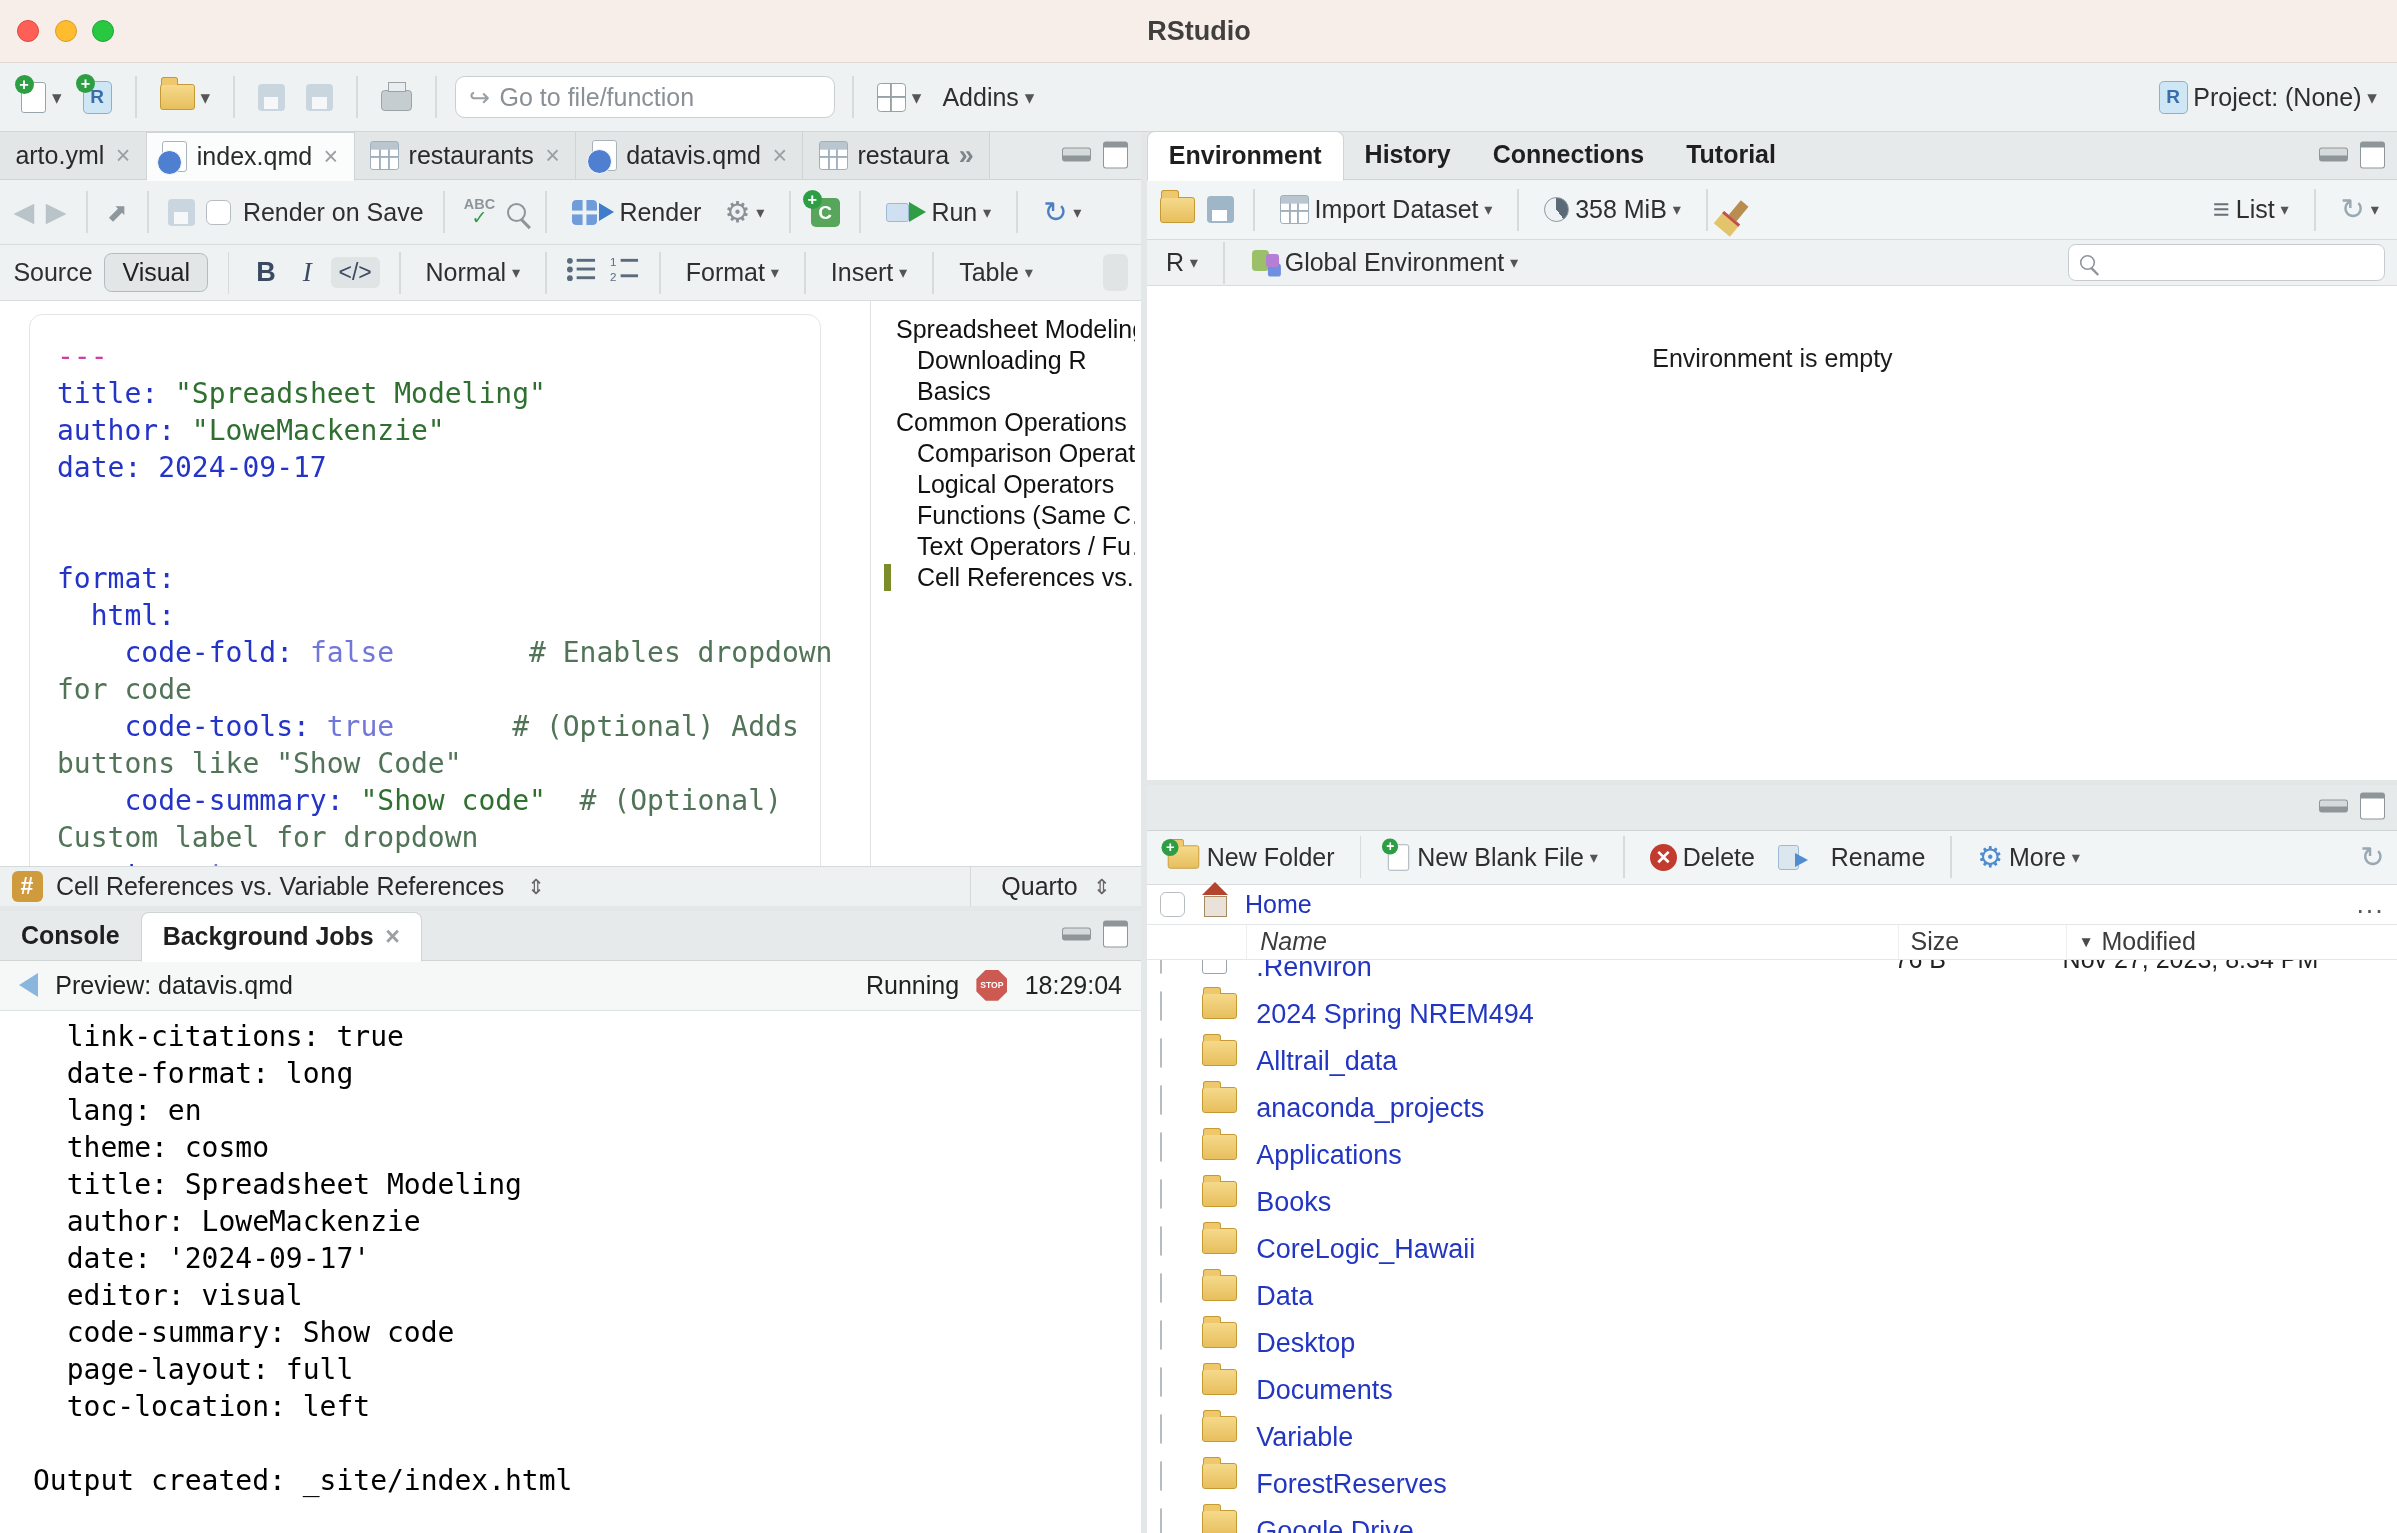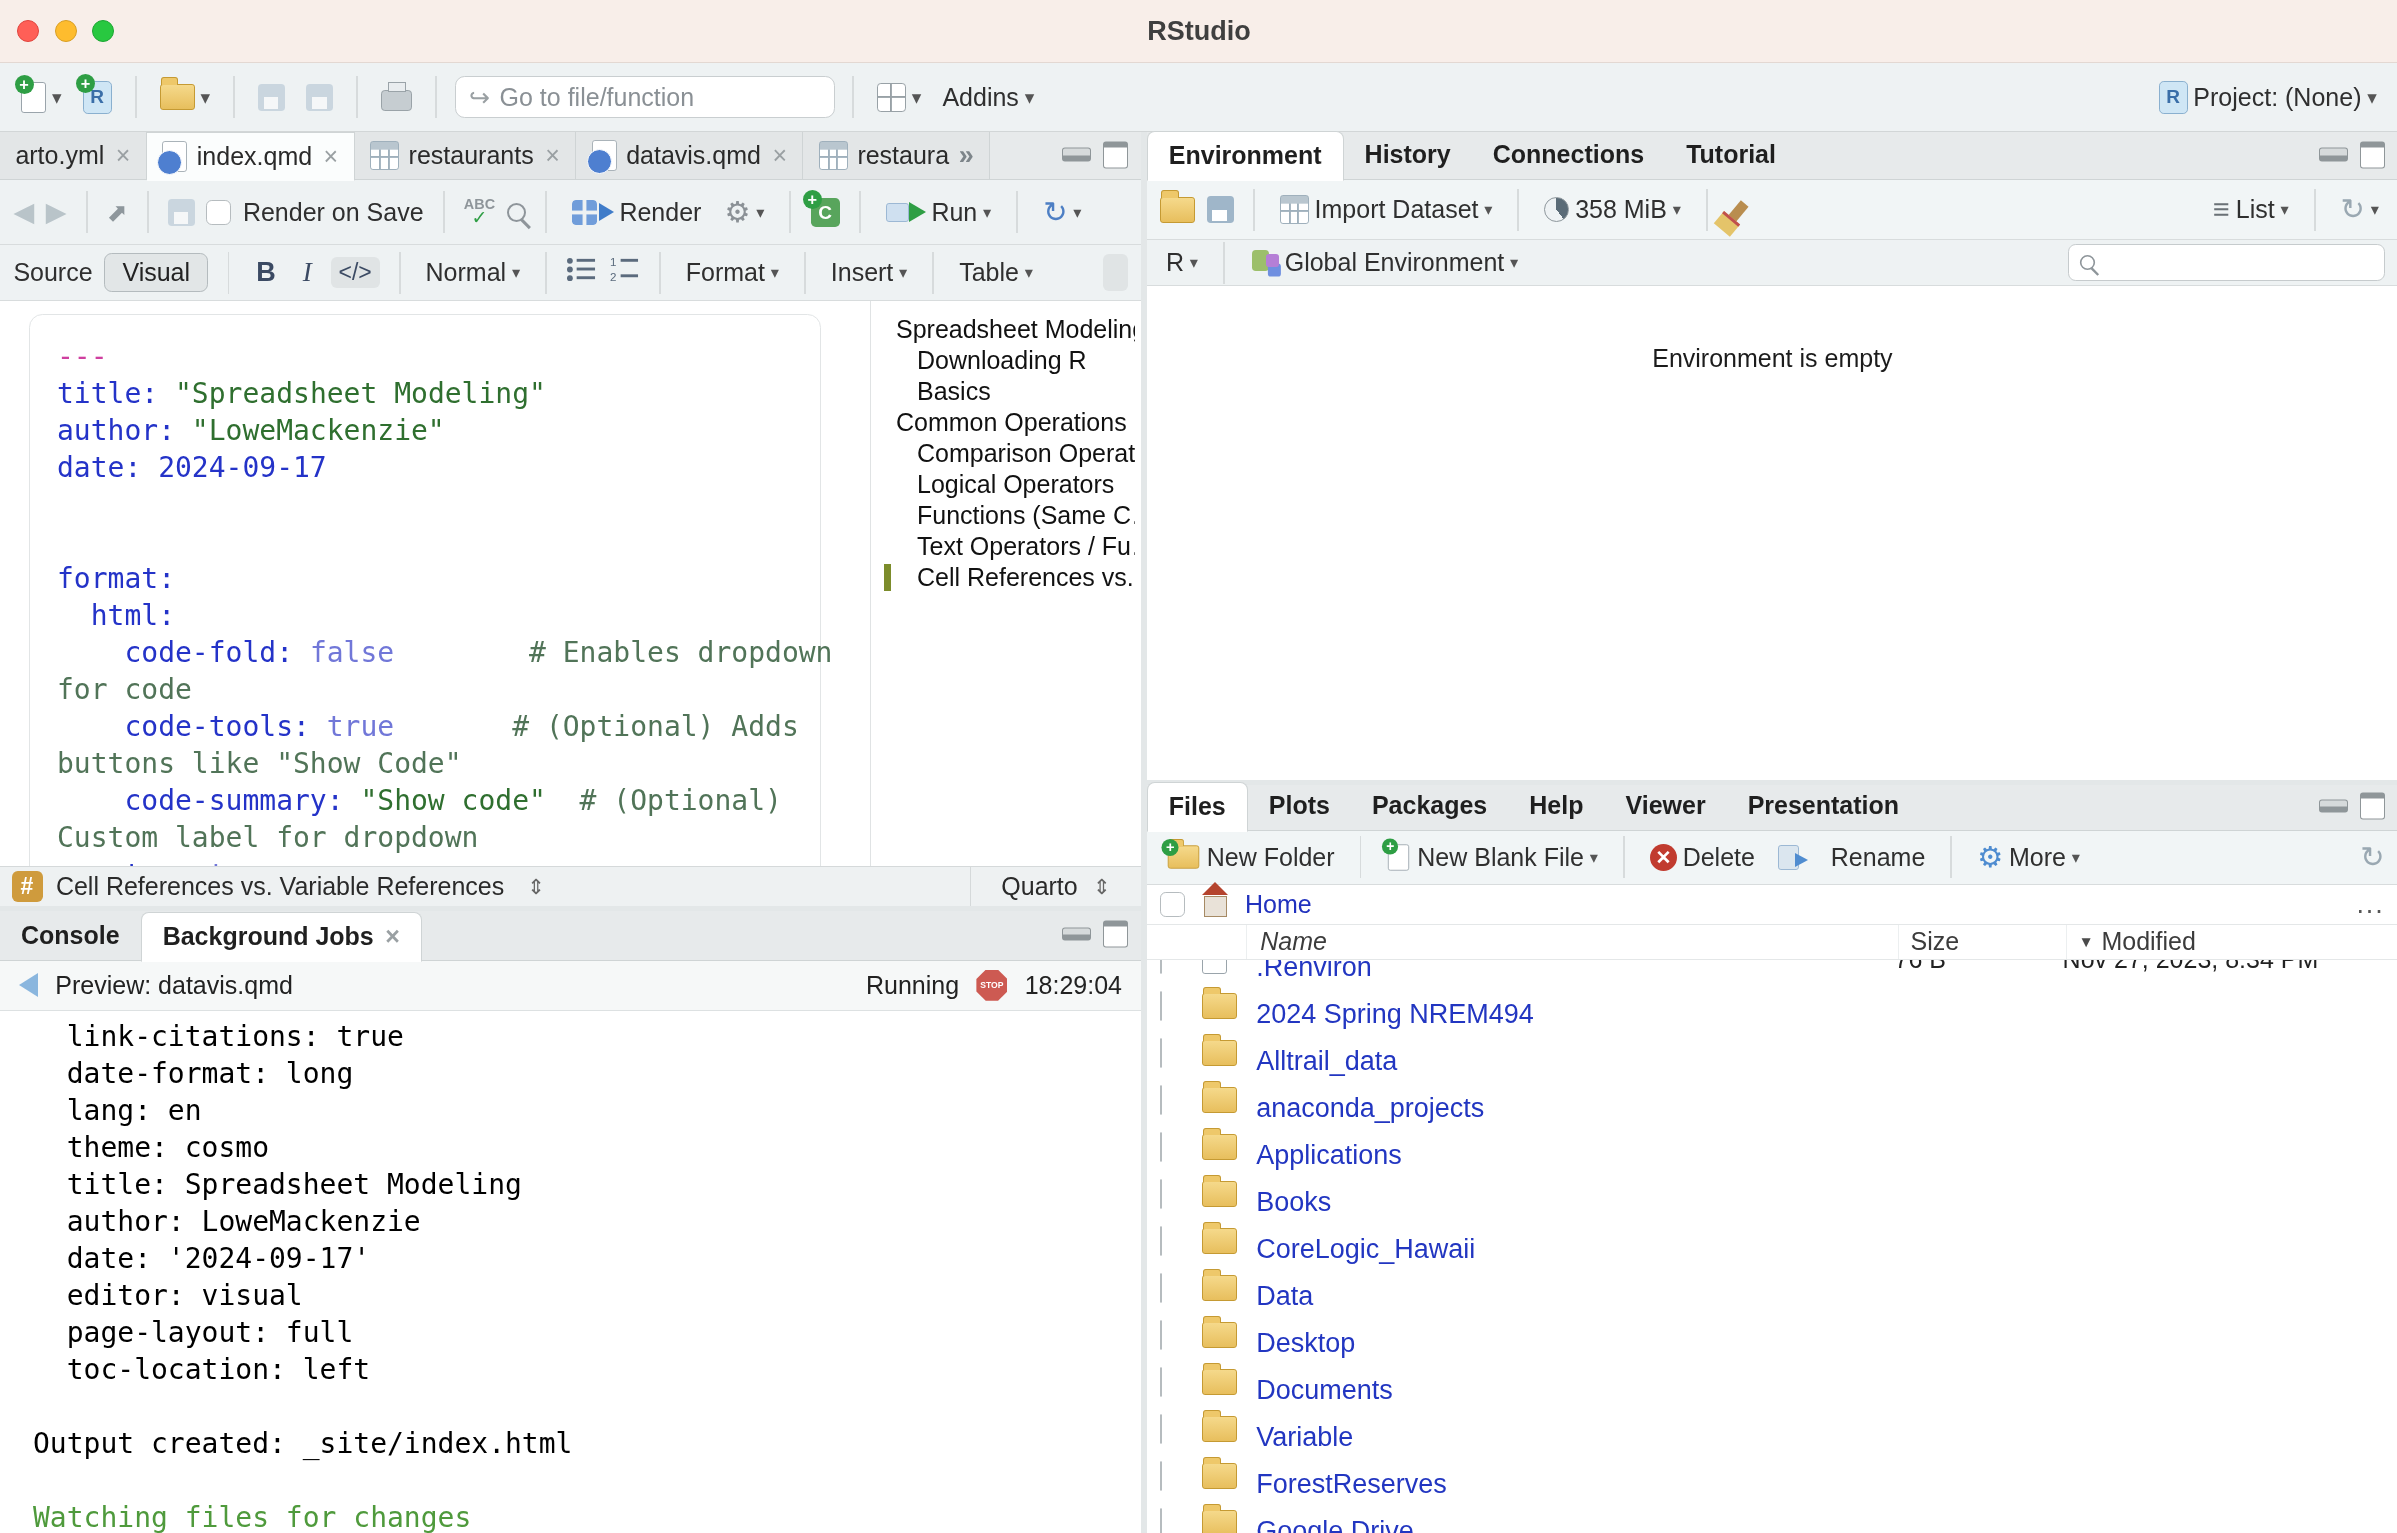--- a/index.html
+++ b/index.html
@@ -442,20 +442,21 @@
         </div>
         <div class="console-out">
             <div class="console-line">  link-citations: true</div>
             <div class="console-line">  date-format: long</div>
             <div class="console-line">  lang: en</div>
             <div class="console-line">  theme: cosmo</div>
             <div class="console-line">  title: Spreadsheet Modeling</div>
             <div class="console-line">  author: LoweMackenzie</div>
             <div class="console-line">  date: '2024-09-17'</div>
             <div class="console-line">  editor: visual</div>
+            <div class="console-line">  code-summary: Show code</div>
             <div class="console-line">  page-layout: full</div>
             <div class="console-line">  toc-location: left</div>
             <div class="console-line">&nbsp;</div>
             <div class="console-line">Output created: _site/index.html</div>
             <div class="console-line">&nbsp;</div>
             <div class="console-line green">Watching files for changes</div>
           </div>
       </div>
     </div>
 
@@ -530,40 +531,20 @@
         </div>
         <div class="env-body">
           <div class="env-empty">Environment is empty</div>
         </div>
       </div>
 
       <div class="hgutter"></div>
 
       <div class="pane" style="flex:1;">
         <div class="tabstrip" style="height:46px;">
-          <div class="filetabs" style="display:flex; align-items:flex-end; height:100%;">
-              <div class="ptab active">
-                <span>Files</span>
-              </div>
-              <div class="ptab">
-                <span>Plots</span>
-              </div>
-              <div class="ptab">
-                <span>Packages</span>
-              </div>
-              <div class="ptab">
-                <span>Help</span>
-              </div>
-              <div class="ptab">
-                <span>Viewer</span>
-              </div>
-              <div class="ptab">
-                <span>Presentation</span>
-              </div>
-            </div>
           <div class="winbtns">
             <span class="icon i-minwin"></span>
             <span class="icon i-maxwin"></span>
           </div>
         </div>
         <div class="rbar files-toolbar">
           <span class="tbtn">
             <span class="icon i-folder i-plusbadge" style="transform:scale(.9);"></span>
             <span class="label">New Folder</span>
           </span>

